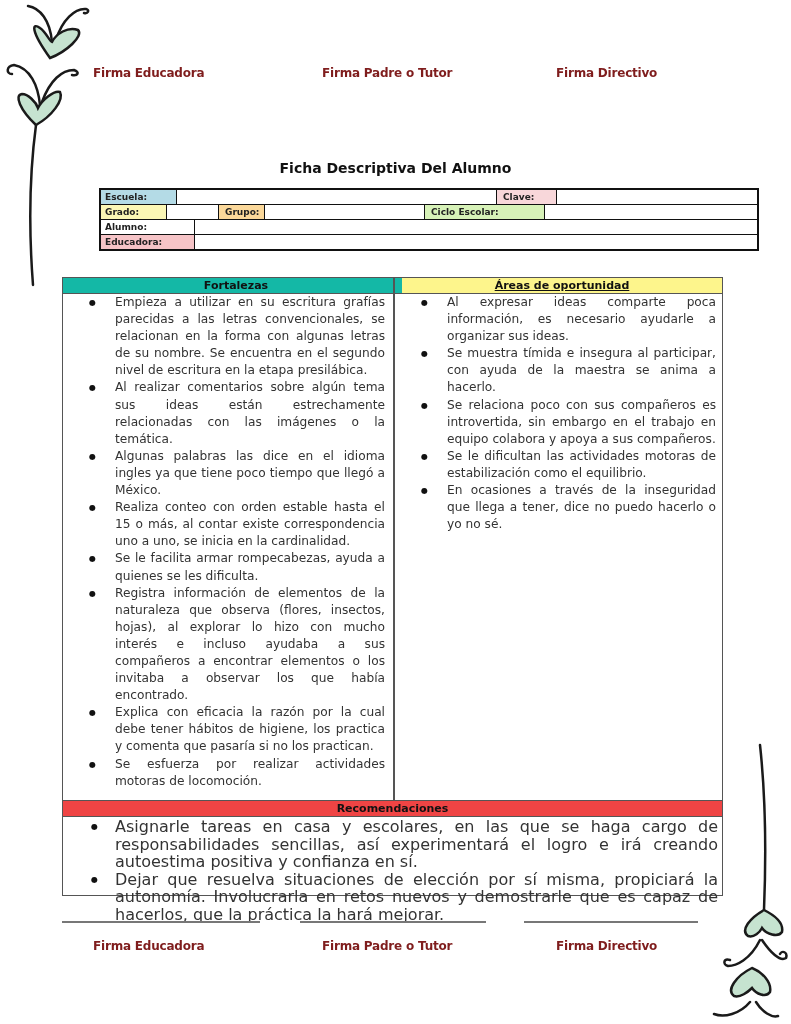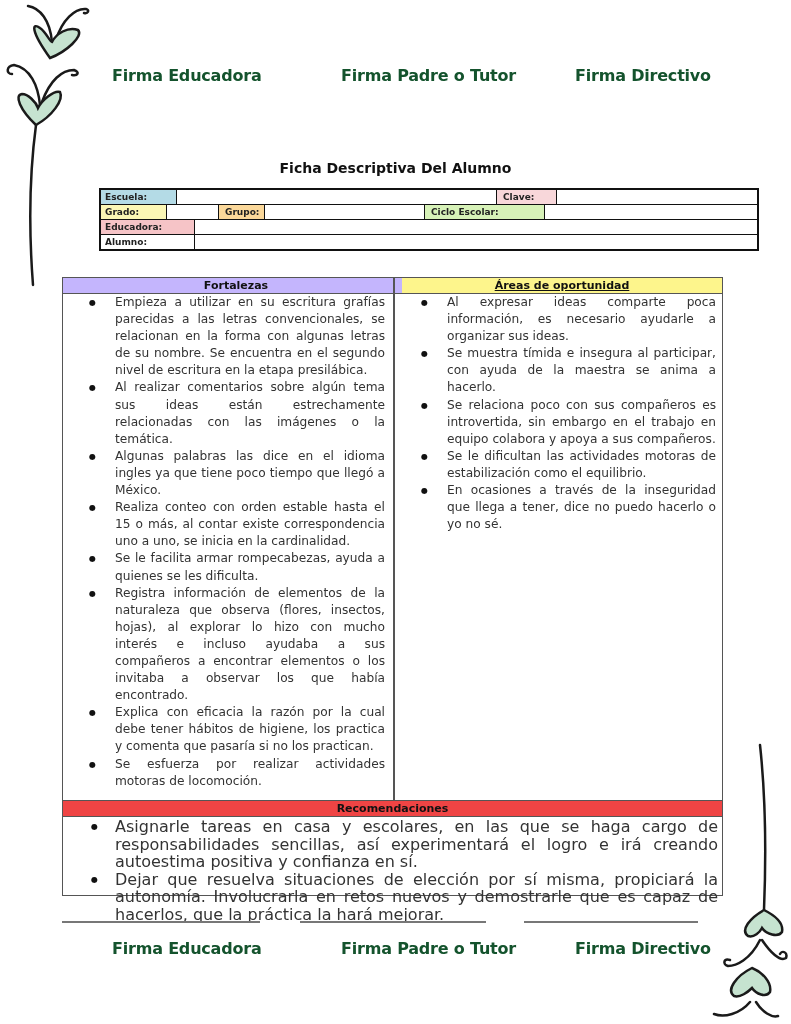--- a/index.html
+++ b/index.html
@@ -1,19 +1,19 @@
 <!DOCTYPE html>
 <html><head>
 <meta charset="utf-8">
 <style>
   html, body { margin:0; padding:0; background:#fff; }
   body { width:791px; height:1024px; position:relative; overflow:hidden;
          font-family:"DejaVu Sans", sans-serif; color:#222; }
   .abs { position:absolute; }
-  .sig { position:absolute; font-size:16px; font-weight:bold; color:#14532d; letter-spacing:-0.2px;margin-left:19px; }
+  .sig { position:absolute; font-size:12px; font-weight:bold; color:#7f1d1d; letter-spacing:-0.2px; }
   .title { position:absolute; left:0; width:791px; top:160px; text-align:center;
            font-size:14px; font-weight:bold; color:#111; }
   
   .info { position:absolute; left:62px; top:188px; width:660px; border:2px solid #111; box-sizing:border-box;margin-left:37px; }
   .info .row { display:flex; height:14px; border-bottom:1.5px solid #111; box-sizing:content-box; }
   .info .row:last-child { border-bottom:none; }
   .info .cell { border-right:1.5px solid #111; font-size:9px; font-weight:bold; line-height:14px;
                 padding-left:4px; box-sizing:border-box; white-space:nowrap; overflow:hidden; }
   .info .cell:last-child { border-right:none; }
   .info .val { background:#fff; }
@@ -77,31 +77,31 @@
   </div>
   <div class="row">
     <div class="cell" style="width:66px;background:#fbf7b5">Grado:</div>
     <div class="cell val" style="width:52px"></div>
     <div class="cell" style="width:46px;background:#fbd89a;padding-left:6px">Grupo:</div>
     <div class="cell val" style="width:160px"></div>
     <div class="cell" style="width:120px;background:#d7f2b8;padding-left:6px">Ciclo Escolar:</div>
     <div class="cell val" style="flex:1"></div>
   </div>
   <div class="row">
-    <div class="cell" style="width:94px;background:#f6c4c7">Educadora:</div>
+    <div class="cell" style="width:94px">Alumno:</div>
     <div class="cell val" style="flex:1"></div>
   </div>
   <div class="row">
-    <div class="cell" style="width:94px">Alumno:</div>
+    <div class="cell" style="width:94px;background:#f6c4c7">Educadora:</div>
     <div class="cell val" style="flex:1"></div>
   </div>
 </div>
 
 <div class="main">
-  <div class="colhead" style="left:0;width:346px;background:#c4b5fd">Fortalezas</div>
+  <div class="colhead" style="left:0;width:346px;background:#14b8a6">Fortalezas</div>
   <div class="colhead" style="left:339px;right:0;background:#fdf58c;text-decoration:underline">Áreas de oportunidad</div>
   <div class="vdiv"></div>
 
   <div class="col" style="left:0;width:322px">
     <ul id="fort-list">
         <li>Empieza a utilizar en su escritura grafías parecidas a las letras convencionales, se relacionan en la forma con algunas letras de su nombre. Se encuentra en el segundo nivel de escritura en la etapa presilábica.</li>
         <li>Al realizar comentarios sobre algún tema sus ideas están estrechamente relacionadas con las imágenes o la temática.</li>
         <li>Algunas palabras las dice en el idioma ingles ya que tiene poco tiempo que llegó a México.</li>
         <li>Realiza conteo con orden estable hasta el 15 o más, al contar existe correspondencia uno a uno, se inicia en la cardinalidad.</li>
         <li>Se le facilita armar rompecabezas, ayuda a quienes se les dificulta.</li>

